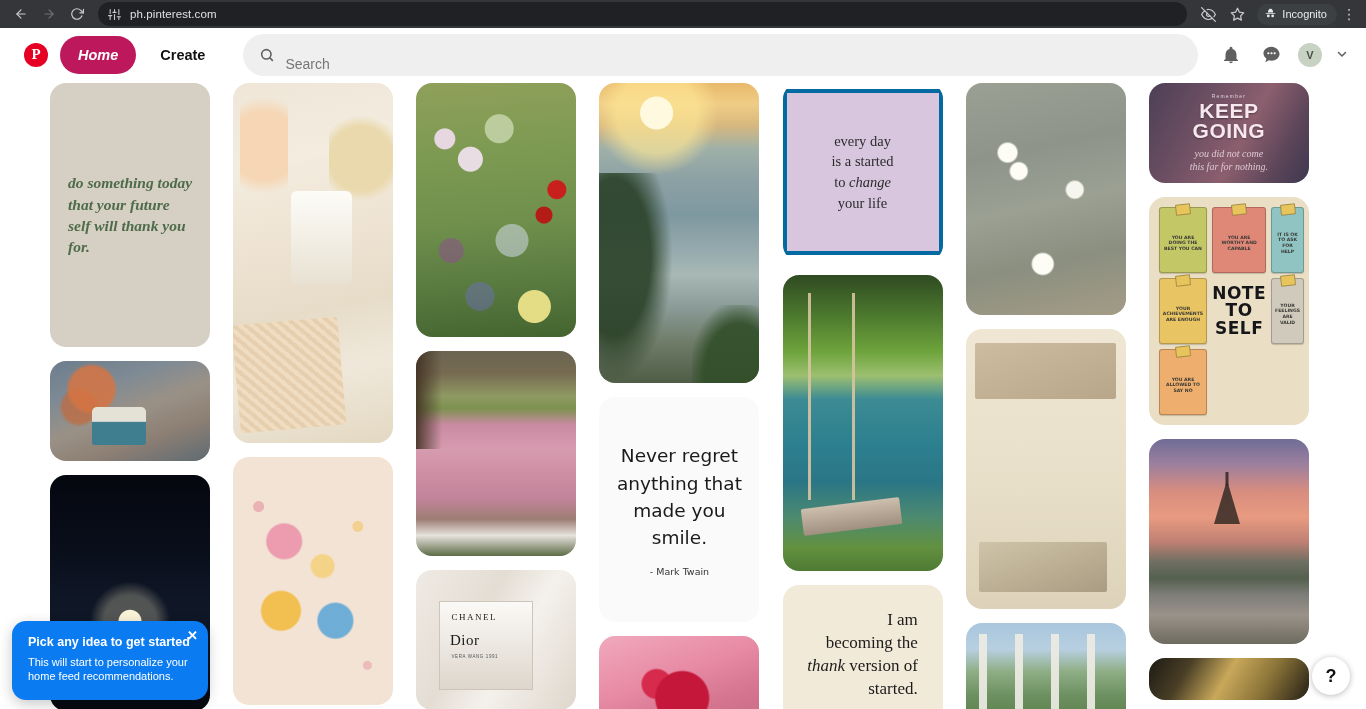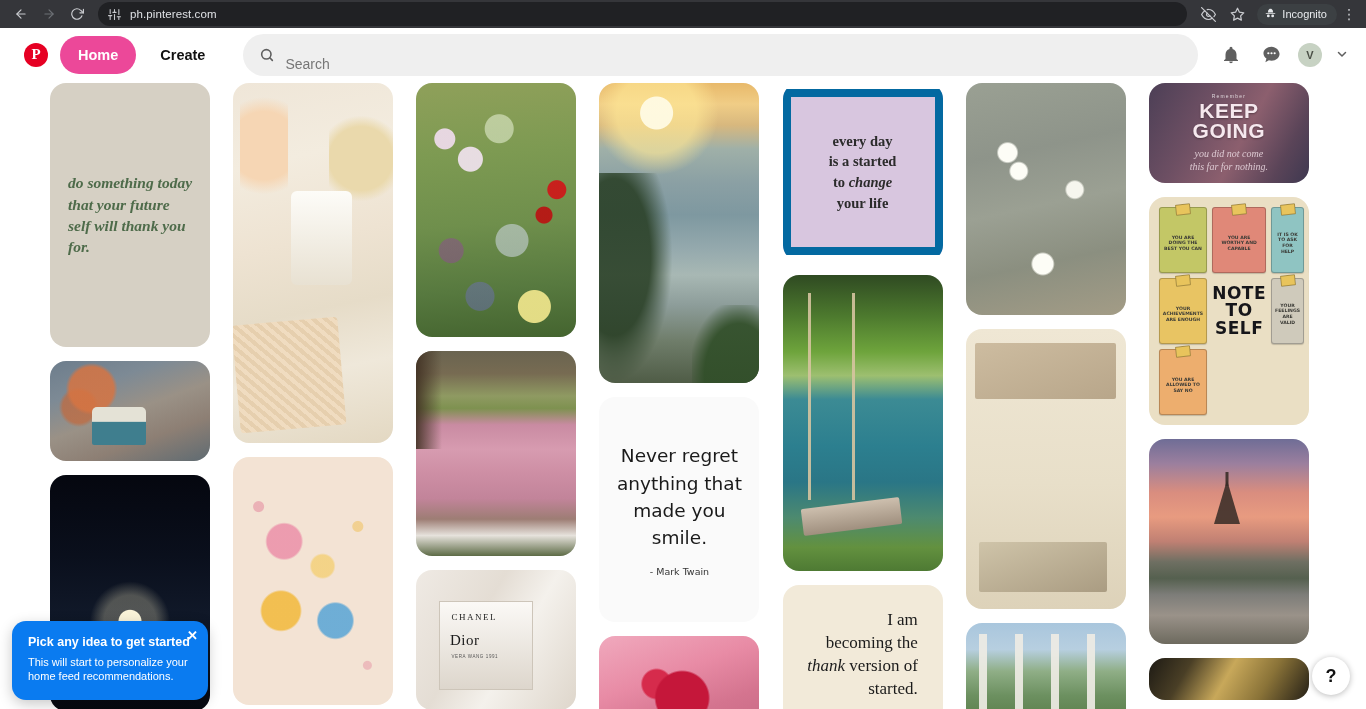--- a/index.html
+++ b/index.html
@@ -54,21 +54,21 @@
     background: #e60023; color: #fff;
     display: flex; align-items: center; justify-content: center;
     font-family: "Liberation Serif", serif; font-weight: bold; font-size: 15px;
     margin-right: 6px; margin-left: 10px;
   }
   .nav-pill {
     height: 38px; padding: 0 18px; border-radius: 19px;
     display: flex; align-items: center;
     font-size: 14.5px; font-weight: bold; color: #111;
   }
-  .nav-pill.active { background: #ec4899; color: #fff; }
+  .nav-pill.active { background: #be185d; color: #fff; font-style: italic; }
   .searchbar {
     flex: 1; height: 42px; margin: 0 10px 0 14px;
     background: #efefef; border-radius: 21px;
     display: flex; align-items: center; gap: 10px;
     padding: 0 16px;
   }
   .search-input {
     border: none; background: transparent; outline: none;
     font-size: 14px; color: #333; width: 100%;
     font-family: "Liberation Sans", sans-serif;
@@ -116,22 +116,21 @@
     font-style: italic; font-weight: bold;
     color: #4e6b4a; font-size: 15.5px; line-height: 1.38;
   }
   .pin-lilac {
     background: #ffffff; height: 178px;
     display: flex; align-items: center; justify-content: center;
   }
   .lilac-inner {
     width: 166px; height: 166px; background: #d8c6df;
     display: flex; align-items: center; justify-content: center;
-    border: 8px solid #0369a1;
-    font-weight: bold;
+    border: 4px solid #0369a1;
   }
   .lilac-inner p {
     font-family: "Liberation Serif", serif;
     color: #2b2b2b; font-size: 14.5px; line-height: 1.42; text-align: center;
   }
   .lilac-inner em { font-style: italic; }
   .pin-white-quote {
     background: #fafafa; height: 225px;
     display: flex; flex-direction: column;
     align-items: center; justify-content: center; padding: 14px 10px;

